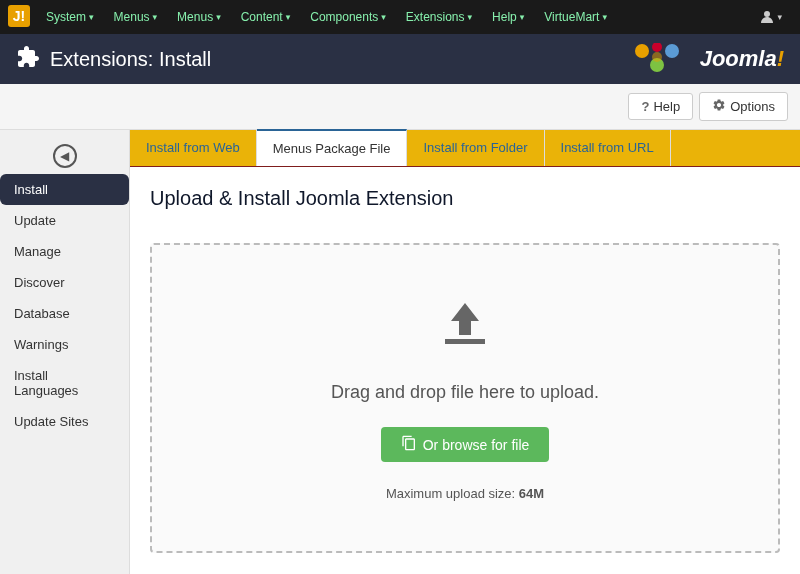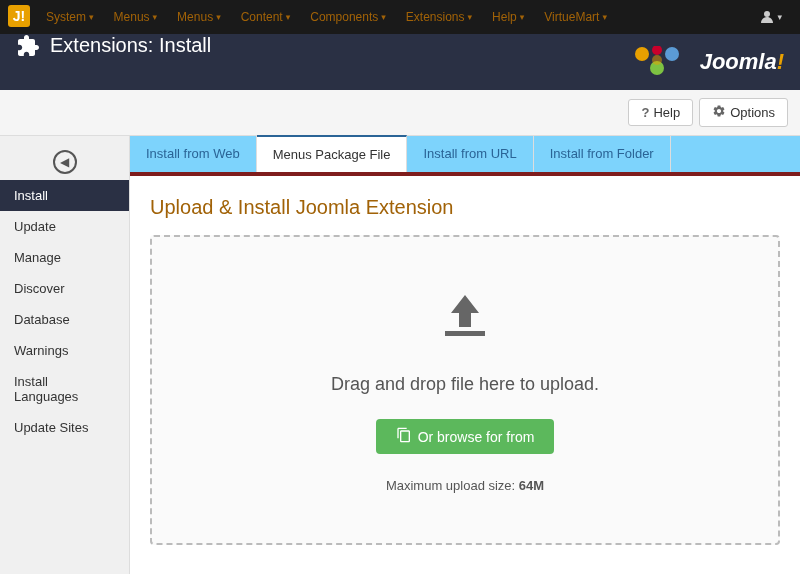--- a/index.html
+++ b/index.html
@@ -9,21 +9,21 @@
     .navbar {
       background: #1a1a1a;
       color: #ccc;
       display: flex;
       align-items: center;
       height: 34px;
       padding: 0 8px;
       gap: 4px;
     }
     .navbar .nav-item {
-      color: #a16207;
+      color: #86efac;
       font-size: 12px;
       padding: 0 8px;
       height: 24px;
       display: flex;
       align-items: center;
       cursor: pointer;
       white-space: nowrap;
     }
     .navbar .nav-item .caret {
       margin-left: 3px;
@@ -41,21 +41,22 @@
       display: flex;
       align-items: center;
       cursor: pointer;
     }
 
     
     .header-bar {
       background: #2a3044;
       color: white;
       display: flex;
-      height: 56px;
+      align-items: center;
+      height: 50px;
       padding: 0 16px;
     }
     .header-bar .puzzle-icon {
       margin-right: 10px;
       font-size: 20px;
     }
     .header-bar .page-title {
       font-size: 20px;
       font-weight: 400;
       flex: 1;
@@ -114,38 +115,39 @@
       border: 2px solid #555;
       display: flex; align-items: center; justify-content: center;
       color: #555;
       font-size: 12px;
     }
     .sidebar-item {
       padding: 8px 14px;
       cursor: pointer;
       color: #333;
       font-size: 13px;
+      border-radius: 6px;
     }
     .sidebar-item.active {
       background: #2a3044;
       color: white;
     }
 
     
     .content-area {
       flex: 1;
       padding: 0;
       background: #fff;
     }
 
     
     .tabs {
       display: flex;
-      border-bottom: 4px solid #7f1d1d;
-      background: #7dd3fc;
+      border-bottom: 1px solid #7f1d1d;
+      background: #eab308;
     }
     .tab {
       padding: 10px 16px;
       cursor: pointer;
       color: #2a6496;
       font-size: 13px;
       border-right: 1px solid #ddd;
       white-space: nowrap;
     }
     .tab.active {
@@ -156,22 +158,22 @@
       margin-top: -1px;
     }
 
     
     .content-inner {
       padding: 20px;
     }
     .section-title {
       font-size: 20px;
       font-weight: 400;
-      color: #a16207;
-      margin-bottom: 16px;
+      color: #0f172a;
+      margin-bottom: 33px;
     }
 
     
     .drop-zone {
       border: 2px dashed #bbb;
       border-radius: 4px;
       background: #fafafa;
       display: flex;
       flex-direction: column;
       align-items: center;
@@ -332,24 +334,24 @@
   <div class="content-area">
 
     <div class="tabs">
       <div class="tab">
         <span>Install from Web</span>
       </div>
       <div class="tab active">
         <span>Menus Package File</span>
       </div>
       <div class="tab">
+        <span>Install from Folder</span>
+      </div>
+      <div class="tab">
         <span>Install from URL</span>
-      </div>
-      <div class="tab">
-        <span>Install from Folder</span>
       </div>
     </div>
 
     <div class="content-inner">
       <h2 class="section-title">Upload &amp; Install Joomla Extension</h2>
 
       <div class="drop-zone">
 
         <div class="upload-icon-wrap">
           <svg width="60" height="60" viewBox="0 0 60 60" fill="none">
@@ -359,21 +361,21 @@
             <rect x="10" y="44" width="40" height="5" fill="#666"></rect>
           </svg>
         </div>
         <p class="drop-text">Drag and drop file here to upload.</p>
         <button class="browse-btn">
           <span>
             <svg width="16" height="16" viewBox="0 0 24 24" fill="white">
               <path d="M16 1H4C3 1 2 2 2 3v14h2V3h12V1zm3 4H8C7 5 6 6 6 7v14c0 1 1 2 2 2h11c1 0 2-1 2-2V7c0-1-1-2-2-2zm0 16H8V7h11v14z"></path>
             </svg>
           </span>
-          <span>Or browse for from</span>
+          <span>Or browse for file</span>
         </button>
         <p class="max-upload">
           <span>Maximum upload size:</span>
           <strong>64M</strong>
         </p>
       </div>
 
     </div>
   </div>
 </div>

